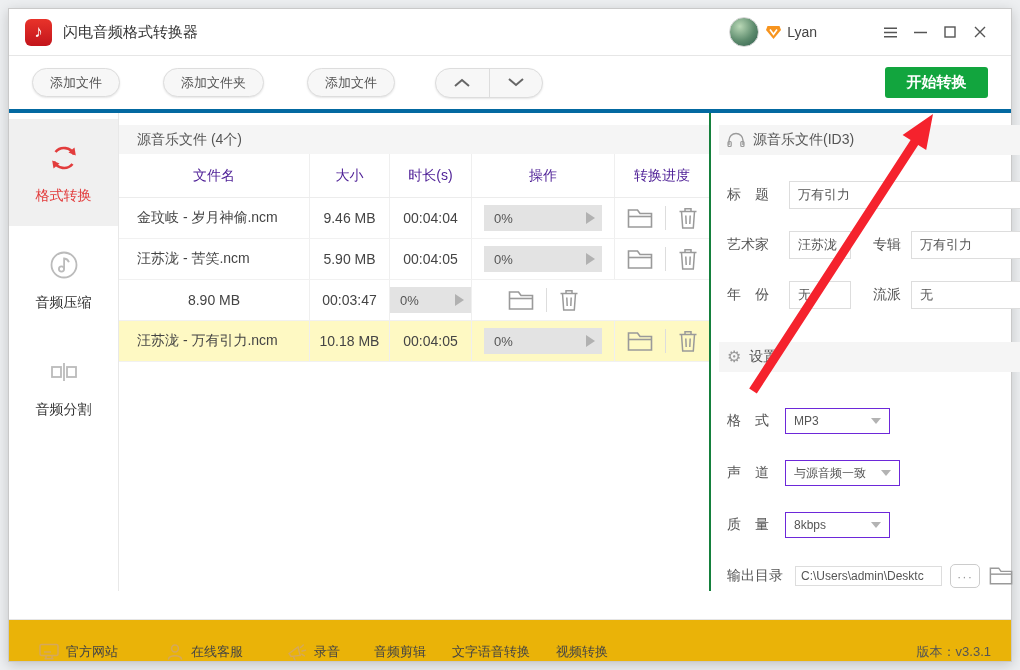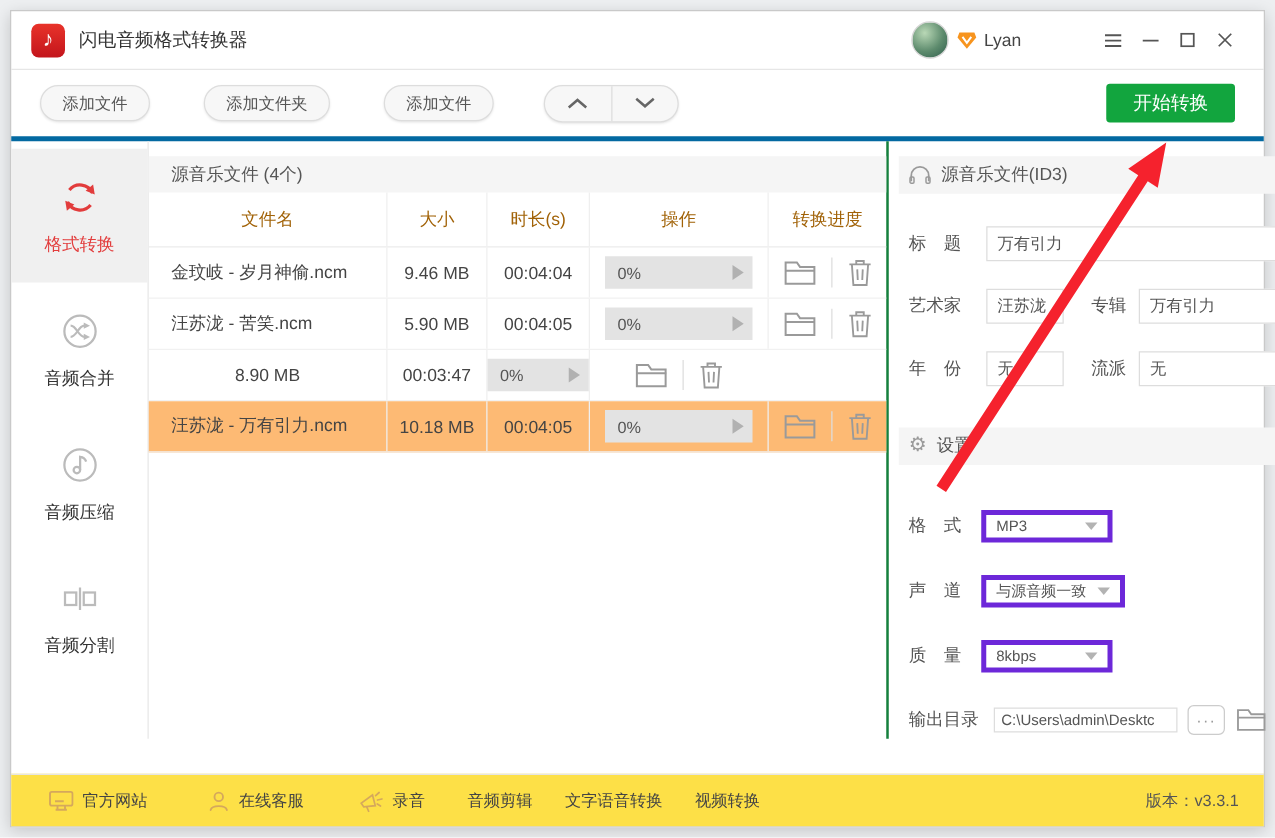--- a/index.html
+++ b/index.html
@@ -25,68 +25,68 @@
   .toolbar { height:57px; display:flex; align-items:center; padding:0 23px; border-bottom:4px solid #0369a1; flex:0 0 auto; }
   .pill { height:29px; border:1px solid #ddd; border-radius:15px; background:#f7f7f7;
           box-shadow:0 1px 2px rgba(0,0,0,.10); font-size:13px; color:#555;
           display:flex; align-items:center; justify-content:center; padding:0 17px; }
   .pill + .pill { margin-left:43px; }
   .updown { margin-left:40px; height:30px; width:108px; border:1px solid #ddd; border-radius:15px;
             background:#f7f7f7; box-shadow:0 1px 2px rgba(0,0,0,.10); display:flex; }
   .updown .half { flex:1; display:flex; align-items:center; justify-content:center; }
   .updown .half + .half { border-left:1px solid #ddd; }
   .start-btn { margin-left:auto; width:103px; height:31px; border-radius:3px; background:#12a53e;
-               color:#fff; font-size:15px; font-weight:normal; display:flex; align-items:center; justify-content:center; }
+               color:#fff; font-size:15px; font-weight:bold; display:flex; align-items:center; justify-content:center; }
 
   
   .main { flex:1 1 auto; display:flex; min-height:0; }
   .sidebar { flex:0 0 110px; border-right:1px solid #e8e8e8; padding-top:6px; }
   .side-item { height:107px; display:flex; flex-direction:column; align-items:center; justify-content:center; gap:12px; }
   .side-item .lbl { font-size:14px; color:#333; }
   .side-item.active { background:#f0f0f0; }
   .side-item.active .lbl { color:#e23c3c; }
 
   .center { flex:0 0 592px; border-right:2px solid #15803d; display:flex; flex-direction:column; }
   .section-head { margin-top:12px; height:29px; background:#f5f5f5; display:flex; align-items:center;
                   padding-left:18px; font-size:14px; color:#555; }
   .thead { height:44px; display:grid; grid-template-columns:190px 80px 82px 143px 1fr; align-items:center;
-           border-bottom:1px solid #ececec; font-size:14px; color:#a16207; }
+           border-bottom:1px solid #ececec; font-size:14px; color:#4c1d95; }
   .thead > div { text-align:center; height:100%; display:flex; align-items:center; justify-content:center; }
   .thead > div + div, .trow > div + div { border-left:1px solid #efefef; }
   .trow { height:41px; display:grid; grid-template-columns:190px 80px 82px 143px 1fr; align-items:stretch;
           border-bottom:1px solid #f1f1f1; font-size:14px; color:#444; }
-  .trow.selected { background:#fdba74; }
+  .trow.selected { background:#fef9c3; }
   .trow > div { display:flex; align-items:center; justify-content:center; }
   .trow .name { justify-content:flex-start; padding-left:18px; }
   .pbar { width:118px; height:26px; background:#e3e3e3; display:flex; align-items:center; position:relative; }
   .pbar .pl { font-size:13px; color:#555; margin-left:10px; }
   .ptri { position:absolute; right:7px; width:0; height:0; border-left:9px solid #b1b1b1;
           border-top:6px solid transparent; border-bottom:6px solid transparent; }
   .ops { gap:0; }
   .ops .sep { width:1px; height:24px; background:#ddd; margin:0 12px; }
 
   .rpanel { flex:1 1 auto; padding-left:8px; display:flex; flex-direction:column; }
   .panel-head { margin-top:12px; height:30px; background:#f5f5f5; display:flex; align-items:center;
                 gap:8px; padding-left:8px; font-size:14px; color:#555; }
   .gear { font-size:16px; color:#9a9a9a; line-height:1; }
   .fields { padding:26px 14px 0 8px; }
   .frow { display:flex; align-items:center; margin-bottom:22px; }
   .flabel { font-size:14px; color:#555; flex:0 0 auto; }
   .tinput { height:28px; border:1px solid #ddd; background:#fff; font-size:13px; color:#555;
             padding:0 8px; font-family:"Liberation Sans",sans-serif; outline:none; }
-  .sel { height:26px; border:4px solid #6d28d9; background:#fff; display:flex; align-items:center;
+  .sel { height:26px; border:1px solid #6d28d9; background:#fff; display:flex; align-items:center;
          padding:0 8px; font-size:12px; color:#555; position:relative; }
   .sel .arr { position:absolute; right:8px; width:0; height:0; border-top:6px solid #b3b3b3;
               border-left:5px solid transparent; border-right:5px solid transparent; }
   .browse { width:30px; height:24px; border:1px solid #ccc; border-radius:5px; color:#999;
             display:flex; align-items:center; justify-content:center; font-size:13px; letter-spacing:1px; }
 
   
-  .footer { flex:0 0 42px; border-top:1px solid #e5e5e5; background:#fde047;
-            display:flex; align-items:center; padding:0 20px 0 30px;margin-top:28px; }
+  .footer { flex:0 0 42px; border-top:1px solid #e5e5e5; background:#eab308;
+            display:flex; align-items:flex-end; padding:0 20px 0 30px;margin-top:28px; }
   .fitem { display:flex; align-items:center; gap:7px; font-size:13px; color:#444; }
   .version { margin-left:auto; font-size:13px; color:#555; }
 
   .arrow-overlay { position:absolute; left:0; top:0; width:1020px; height:670px; pointer-events:none; z-index:50; }
   svg.icon { display:block; }
 </style>
 </head>
 <body>
 
 <div class="window">
@@ -153,29 +153,20 @@
 
     <div class="sidebar">
       <div class="side-item active">
         <svg class="icon" width="34" height="34" viewBox="0 0 34 34">
             <path d="M8.5 11 A11 11 0 0 1 27 13.5" fill="none" stroke="#e23c3c" stroke-width="2.6"></path>
             <path d="M25.5 23 A11 11 0 0 1 7 20.5" fill="none" stroke="#e23c3c" stroke-width="2.6"></path>
             <path d="M27.5 6.5 l1.3 8 -7.3-3 z" fill="#e23c3c"></path>
             <path d="M6.5 27.5 l-1.3-8 7.3 3 z" fill="#e23c3c"></path>
           </svg>
         <span class="lbl">格式转换</span>
-      </div>
-      <div class="side-item">
-        <svg class="icon" width="34" height="34" viewBox="0 0 34 34">
-            <circle cx="17" cy="17" r="12.5" fill="none" stroke="#bbb" stroke-width="1.8"></circle>
-            <path d="M9.5 12.5 c5 0 6 9 11 9 M9.5 21.5 c5 0 6-9 11-9" fill="none" stroke="#bbb" stroke-width="1.8"></path>
-            <path d="M20 10 l5 2.5 -5 2.5 z" fill="#bbb"></path>
-            <path d="M20 19 l5 2.5 -5 2.5 z" fill="#bbb"></path>
-          </svg>
-        <span class="lbl">音频合并</span>
       </div>
       <div class="side-item">
         <svg class="icon" width="34" height="34" viewBox="0 0 34 34">
             <circle cx="17" cy="17" r="12.5" fill="none" stroke="#bbb" stroke-width="1.8"></circle>
             <circle cx="14.5" cy="21" r="2.6" fill="none" stroke="#bbb" stroke-width="1.8"></circle>
             <path d="M17.1 21 V10.5 c2.6 .3 4.2 1.6 4.8 3.8" fill="none" stroke="#bbb" stroke-width="1.8"></path>
           </svg>
         <span class="lbl">音频压缩</span>
       </div>
       <div class="side-item">

